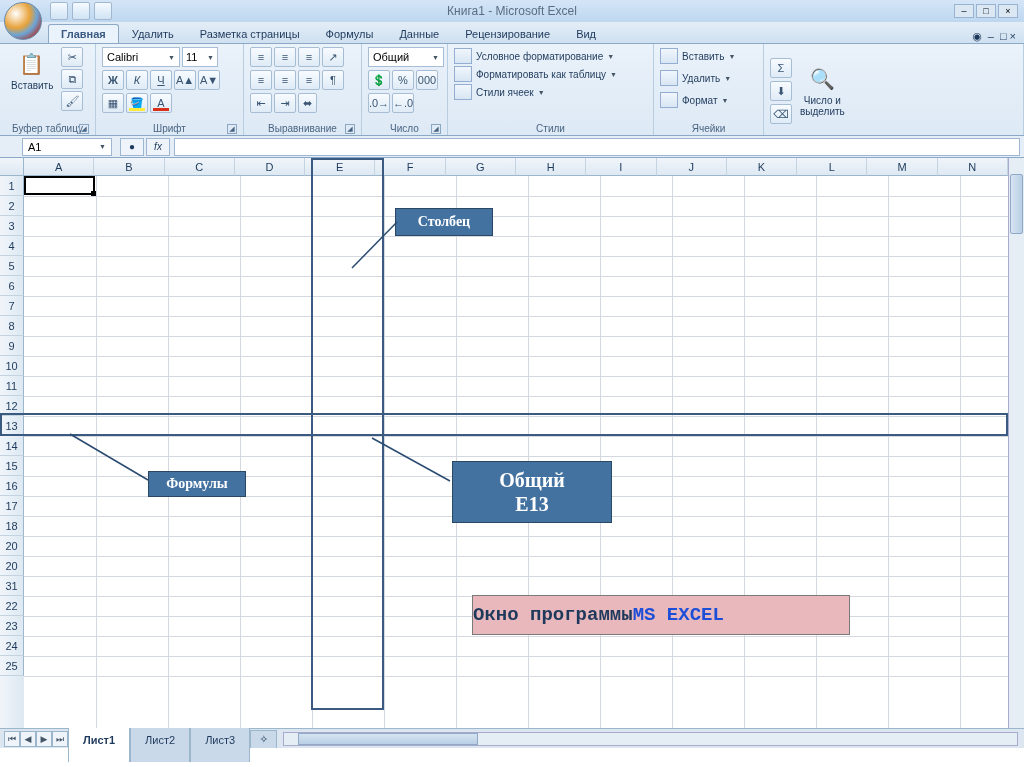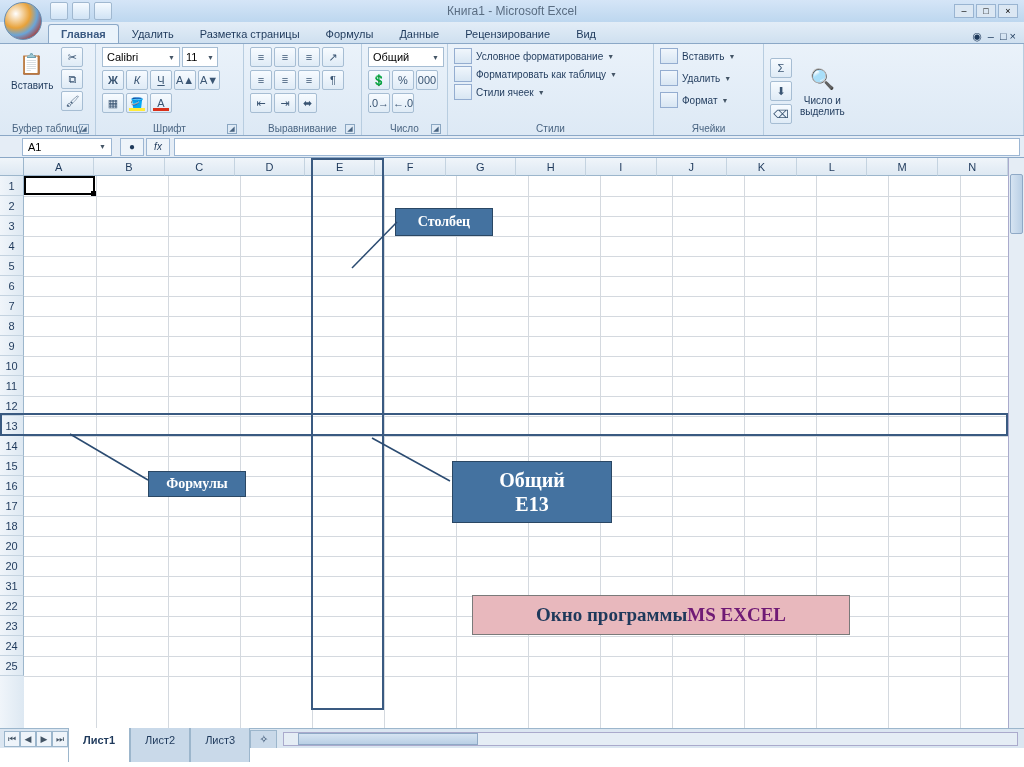--- a/index.html
+++ b/index.html
@@ -62,21 +62,21 @@
 .active-cell { position: absolute; left: 0; top: 0; width: 71px; height: 19px; border: 2px solid #000; }
 .active-cell::after { content:""; position:absolute; right:-3px; bottom:-3px; width:5px; height:5px; background:#000;}
 
 .vscroll { position: absolute; right: 0; top: 0; bottom: 0; width: 16px; background: #e5edf5; border-left: 1px solid #aac; }
 .vscroll .thumb { position: absolute; left: 1px; right: 1px; top: 16px; height: 60px; background: linear-gradient(90deg,#d6e4f2,#b9cfe5); border: 1px solid #8fa9c6; border-radius: 2px;}
 
 
 .overlay { position: absolute; z-index: 5; }
 .col-outline { position: absolute; border: 2px solid #3a5a81; background: transparent; }
 .annot-box { background: #4472a0; border: 1.5px solid #2a4764; color: #fff; text-align: center; display:flex; align-items:center; justify-content:center; font-family: "Times New Roman", serif; font-weight: bold; }
-.pink-box { background: #e8b8bd; border: 1px solid #7a7a7a; color: #1e395b; font-family: Liberation Serif, serif; font-weight: bold; display:flex; align-items:center; justify-content:center; }
+.pink-box { background: #e8b8bd; border: 1px solid #7a7a7a; color: #1e395b; font-family: Liberation Mono, monospace; font-weight: bold; display:flex; align-items:center; }
 
 
 .sheet-tabs { height: 20px; background: #dbe6f1; display: flex; align-items: center; border-top: 1px solid #9cb6cc; }
 .nav-btns { display: flex; margin-left: 4px; }
 .nav-btns span { width: 16px; height: 16px; border: 1px solid #9cb6cc; background: #eef4fa; font-size: 9px; text-align:center; line-height:14px; color:#456;}
 .sheet-tab { padding: 16px 14px; font-size: 11px; background: #c9d9e9; border: 1px solid #9cb6cc; border-bottom: none; margin-top: 1px; color: #1e395b; }
 .sheet-tab.active { background: #fff; font-weight: bold; }
 .hscroll { flex: 1; margin: 0 6px; height: 14px; background: #e5edf5; border: 1px solid #aac; position: relative; }
 .hscroll .thumb { position: absolute; left: 14px; top: 0; bottom: 0; width: 180px; background: linear-gradient(#d6e4f2,#b9cfe5); border: 1px solid #8fa9c6;}
 
@@ -384,21 +384,21 @@
 
   <div class="annot-box overlay" style="left:148px; top:313px; width:98px; height:26px; font-size:14px;">Формулы</div>
 
   <div class="annot-box overlay" style="left:452px; top:303px; width:160px; height:62px; font-size:20px; line-height:24px; flex-direction:column;">
     <span>Общий</span>
     <span>E13</span>
   </div>
 
   <div class="pink-box overlay" style="left:472px; top:437px; width:378px; height:40px; font-size:19px;">
     <span>Окно программы </span>
-    <span style="color:#701a75">MS EXCEL</span>
+    <span style="color:#1d4ed8">MS EXCEL</span>
   </div>
 
   <svg class="connector" style="left:0;top:0;width:100%;height:100%">
     <line x1="397" y1="64" x2="352" y2="110"></line>
     <line x1="148" y1="322" x2="70" y2="276"></line>
     <line x1="372" y1="280" x2="450" y2="323"></line>
   </svg>
 
   <div class="vscroll">
       <div class="thumb"></div>

